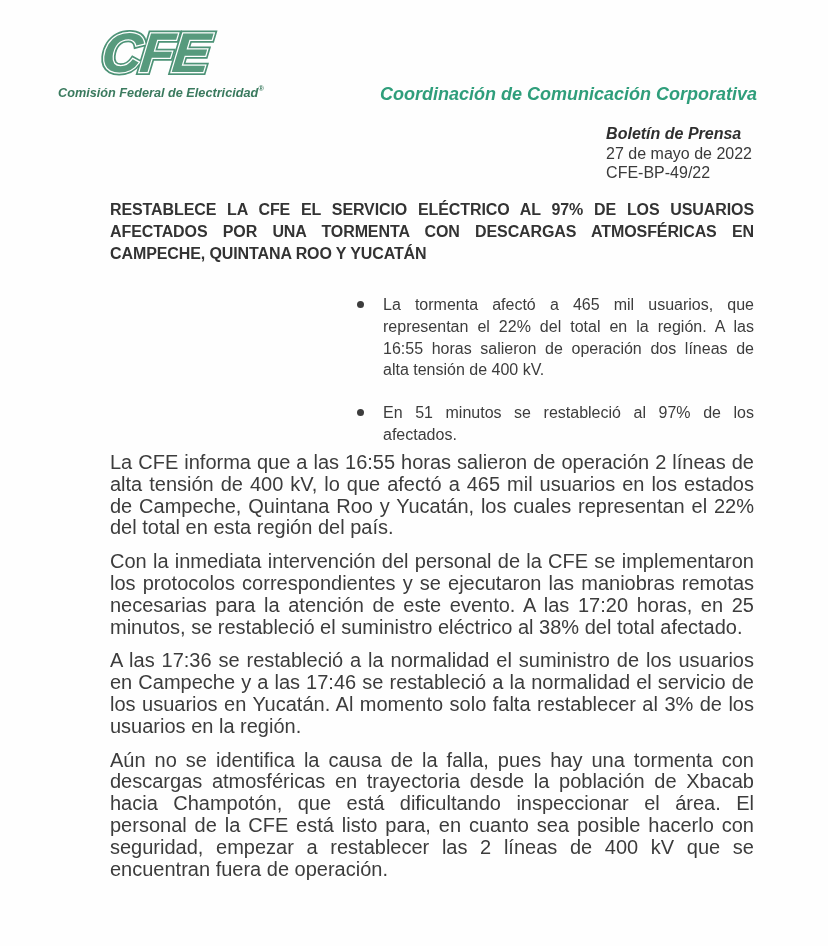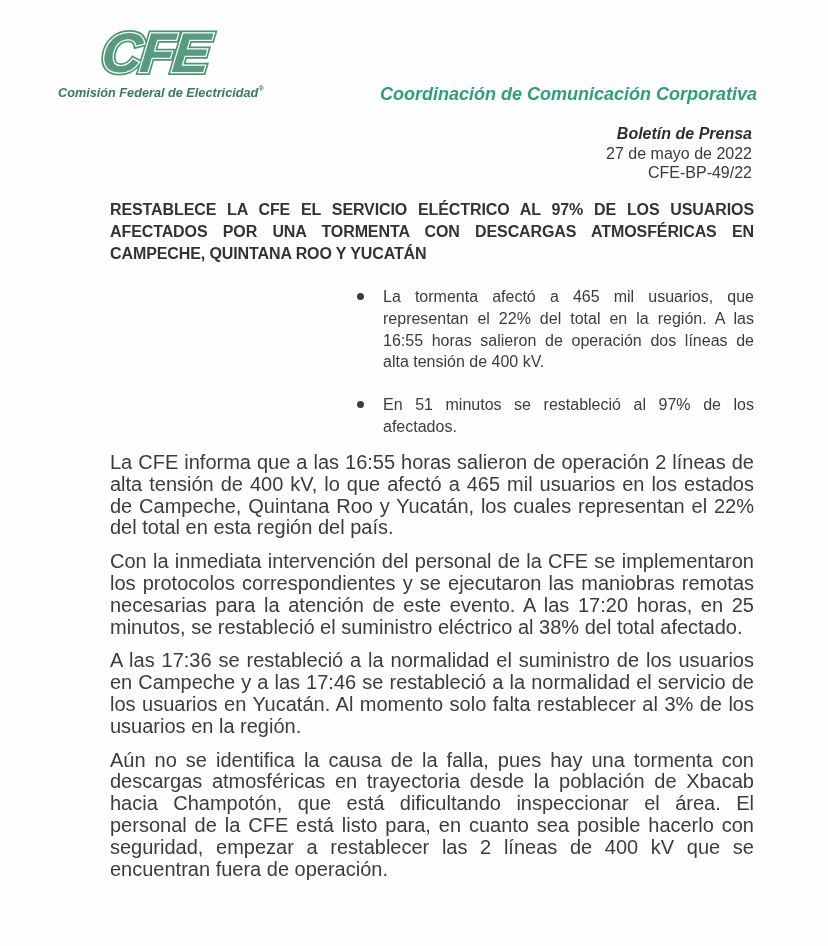--- a/index.html
+++ b/index.html
@@ -39,39 +39,39 @@
 
   
   .dept {
     position: absolute; top: 84px; right: 71px;
     font-style: italic; font-weight: bold; font-size: 18px;
     color: #2f9e7b; white-space: nowrap;
   }
 
   .press-meta {
     position: absolute; top: 124px; right: 76px;
-    text-align: right; font-size: 16px; line-height: 19.5px; color: #3a3a3a;
+    text-align: left; font-size: 16px; line-height: 19.5px; color: #3a3a3a;
   }
   .bulletin-label { font-weight: bold; font-style: italic; color: #2f2f2f; }
 
   
   .headline {
     position: absolute; top: 199px; left: 110px; width: 644px;
     margin: 0; font-size: 16px; font-weight: bold; line-height: 22px;
     text-align: justify; color: #333333; letter-spacing: -0.1px;
   }
 
   
   .bullets {
     position: absolute; top: 286px; left: 383px; width: 371px;
     margin: 0; padding: 0; list-style: none;
   }
   .bullets li {
     position: relative; text-align: justify;
-    font-size: 16px; line-height: 21.8px; margin: 0 0 21px 0; color: #3c3c3c;
+    font-size: 16px; line-height: 21.8px; margin: 8px 0 21px 0; color: #3c3c3c;
   }
   .bullets li .dot {
     position: absolute; left: -26px; top: 7px;
     width: 7px; height: 7px; border-radius: 50%; background: #3c3c3c;
   }
 
   
   .body-copy { position: absolute; top: 452px; left: 110px; width: 644px; }
   .body-copy p {
     margin: 0 0 12px 0; text-align: justify;

